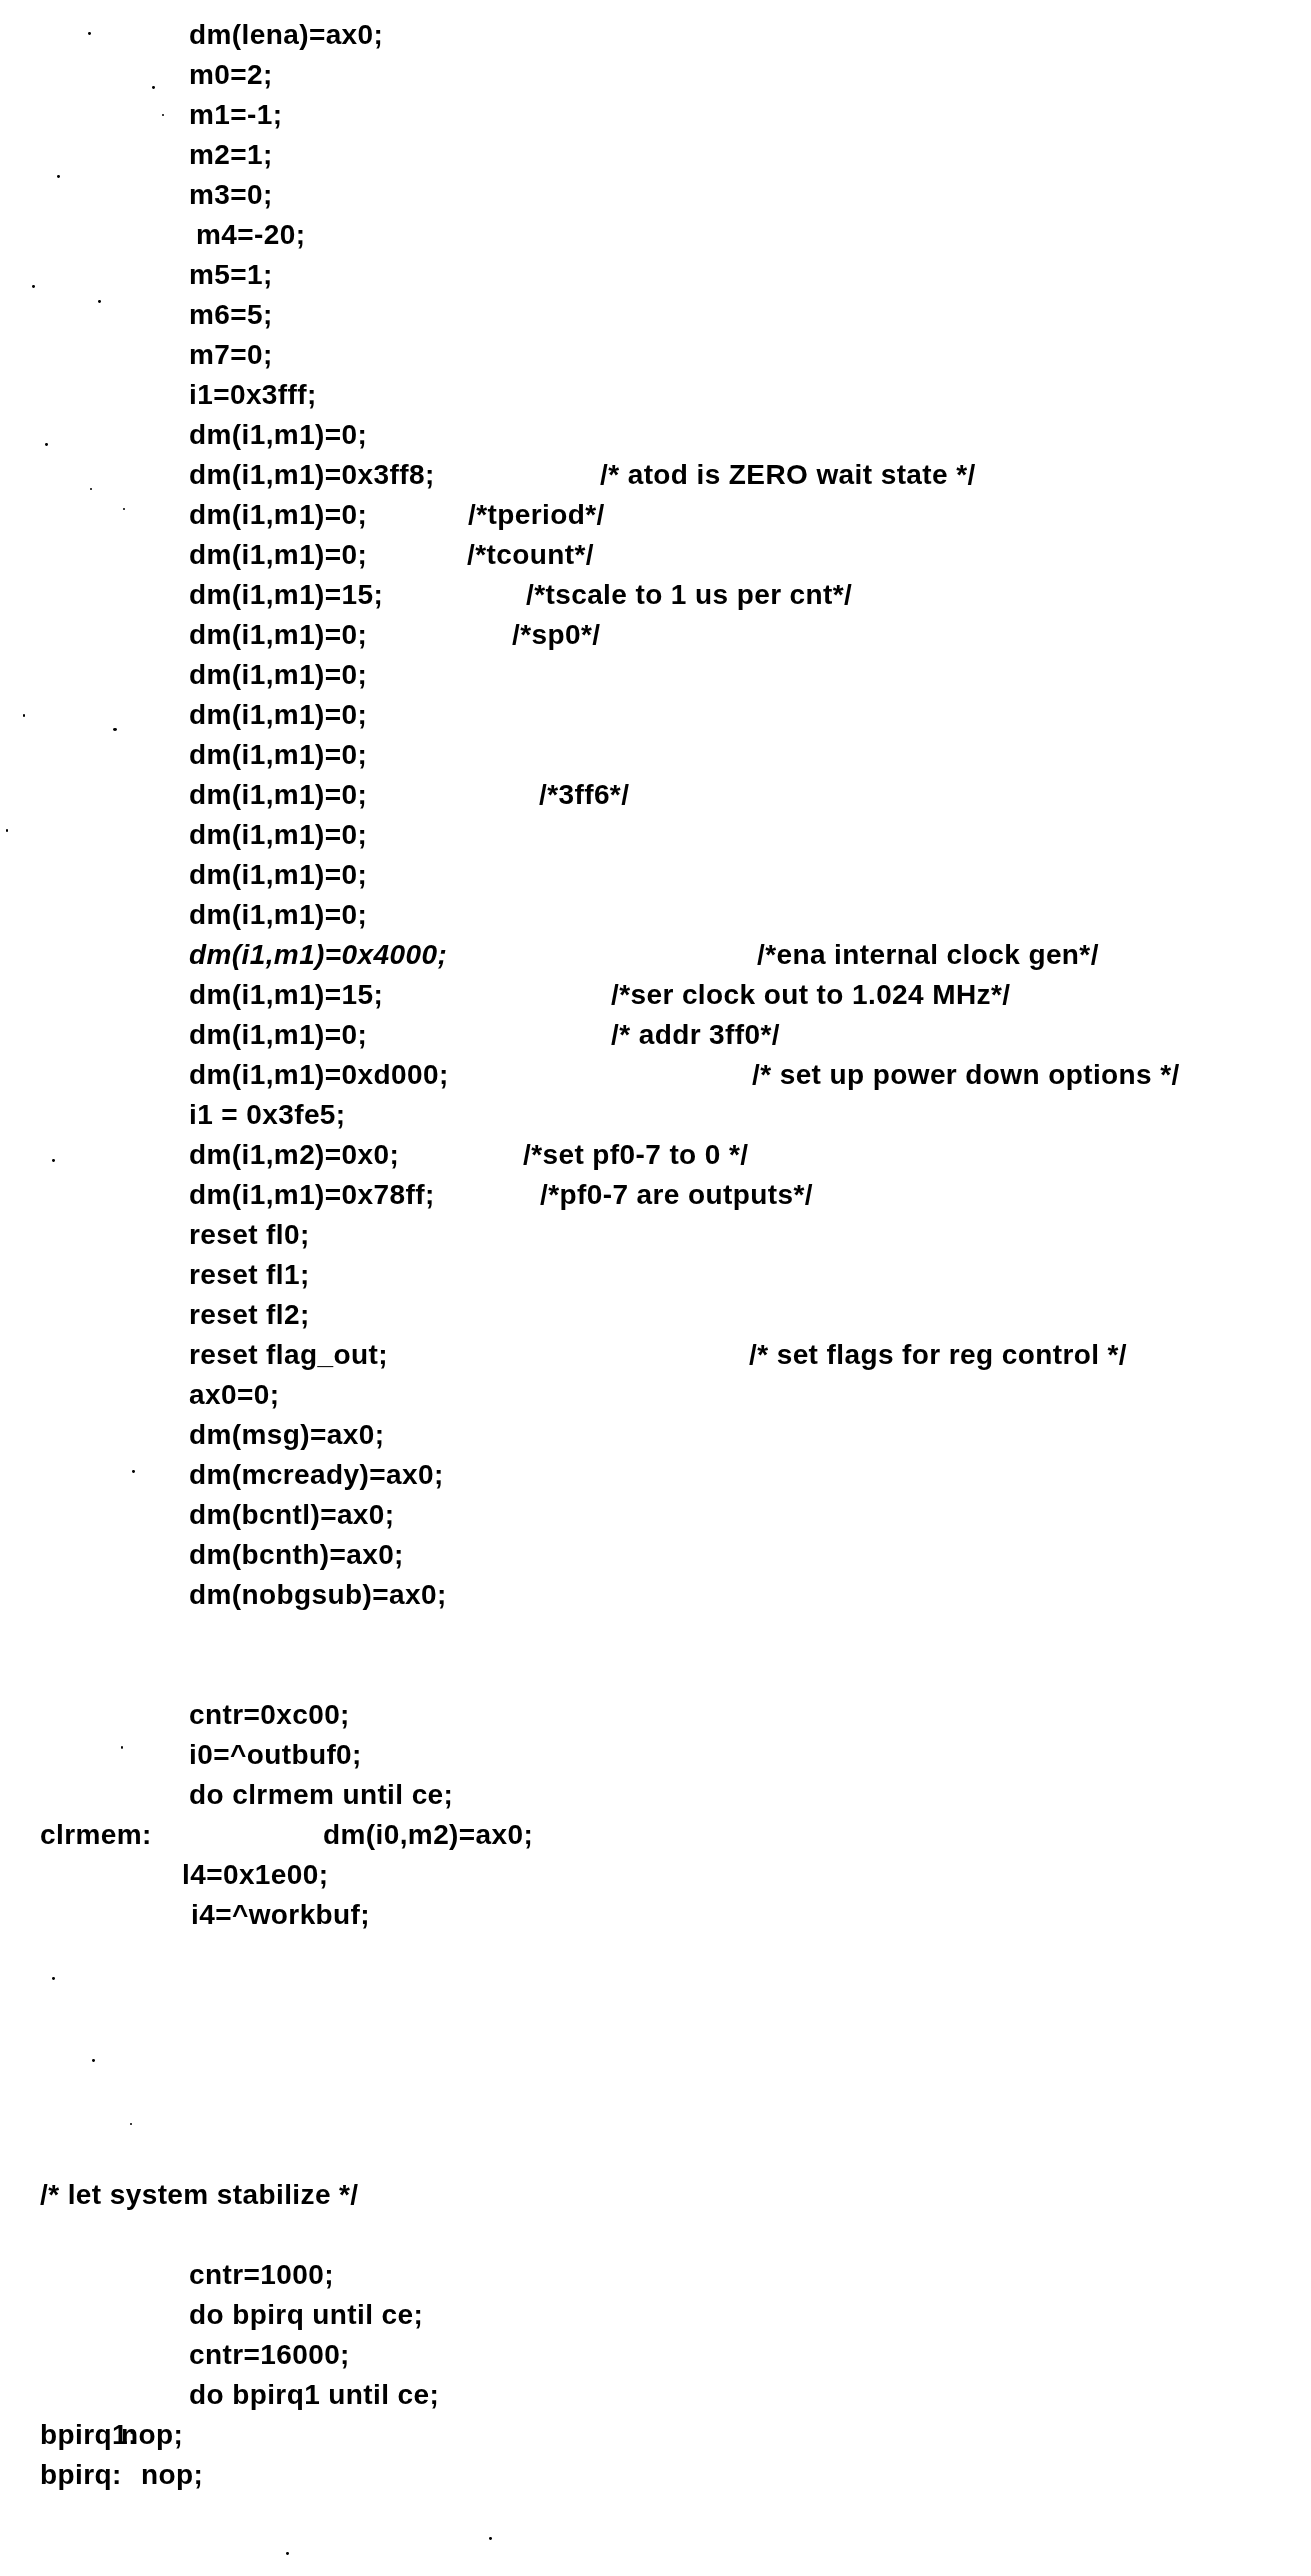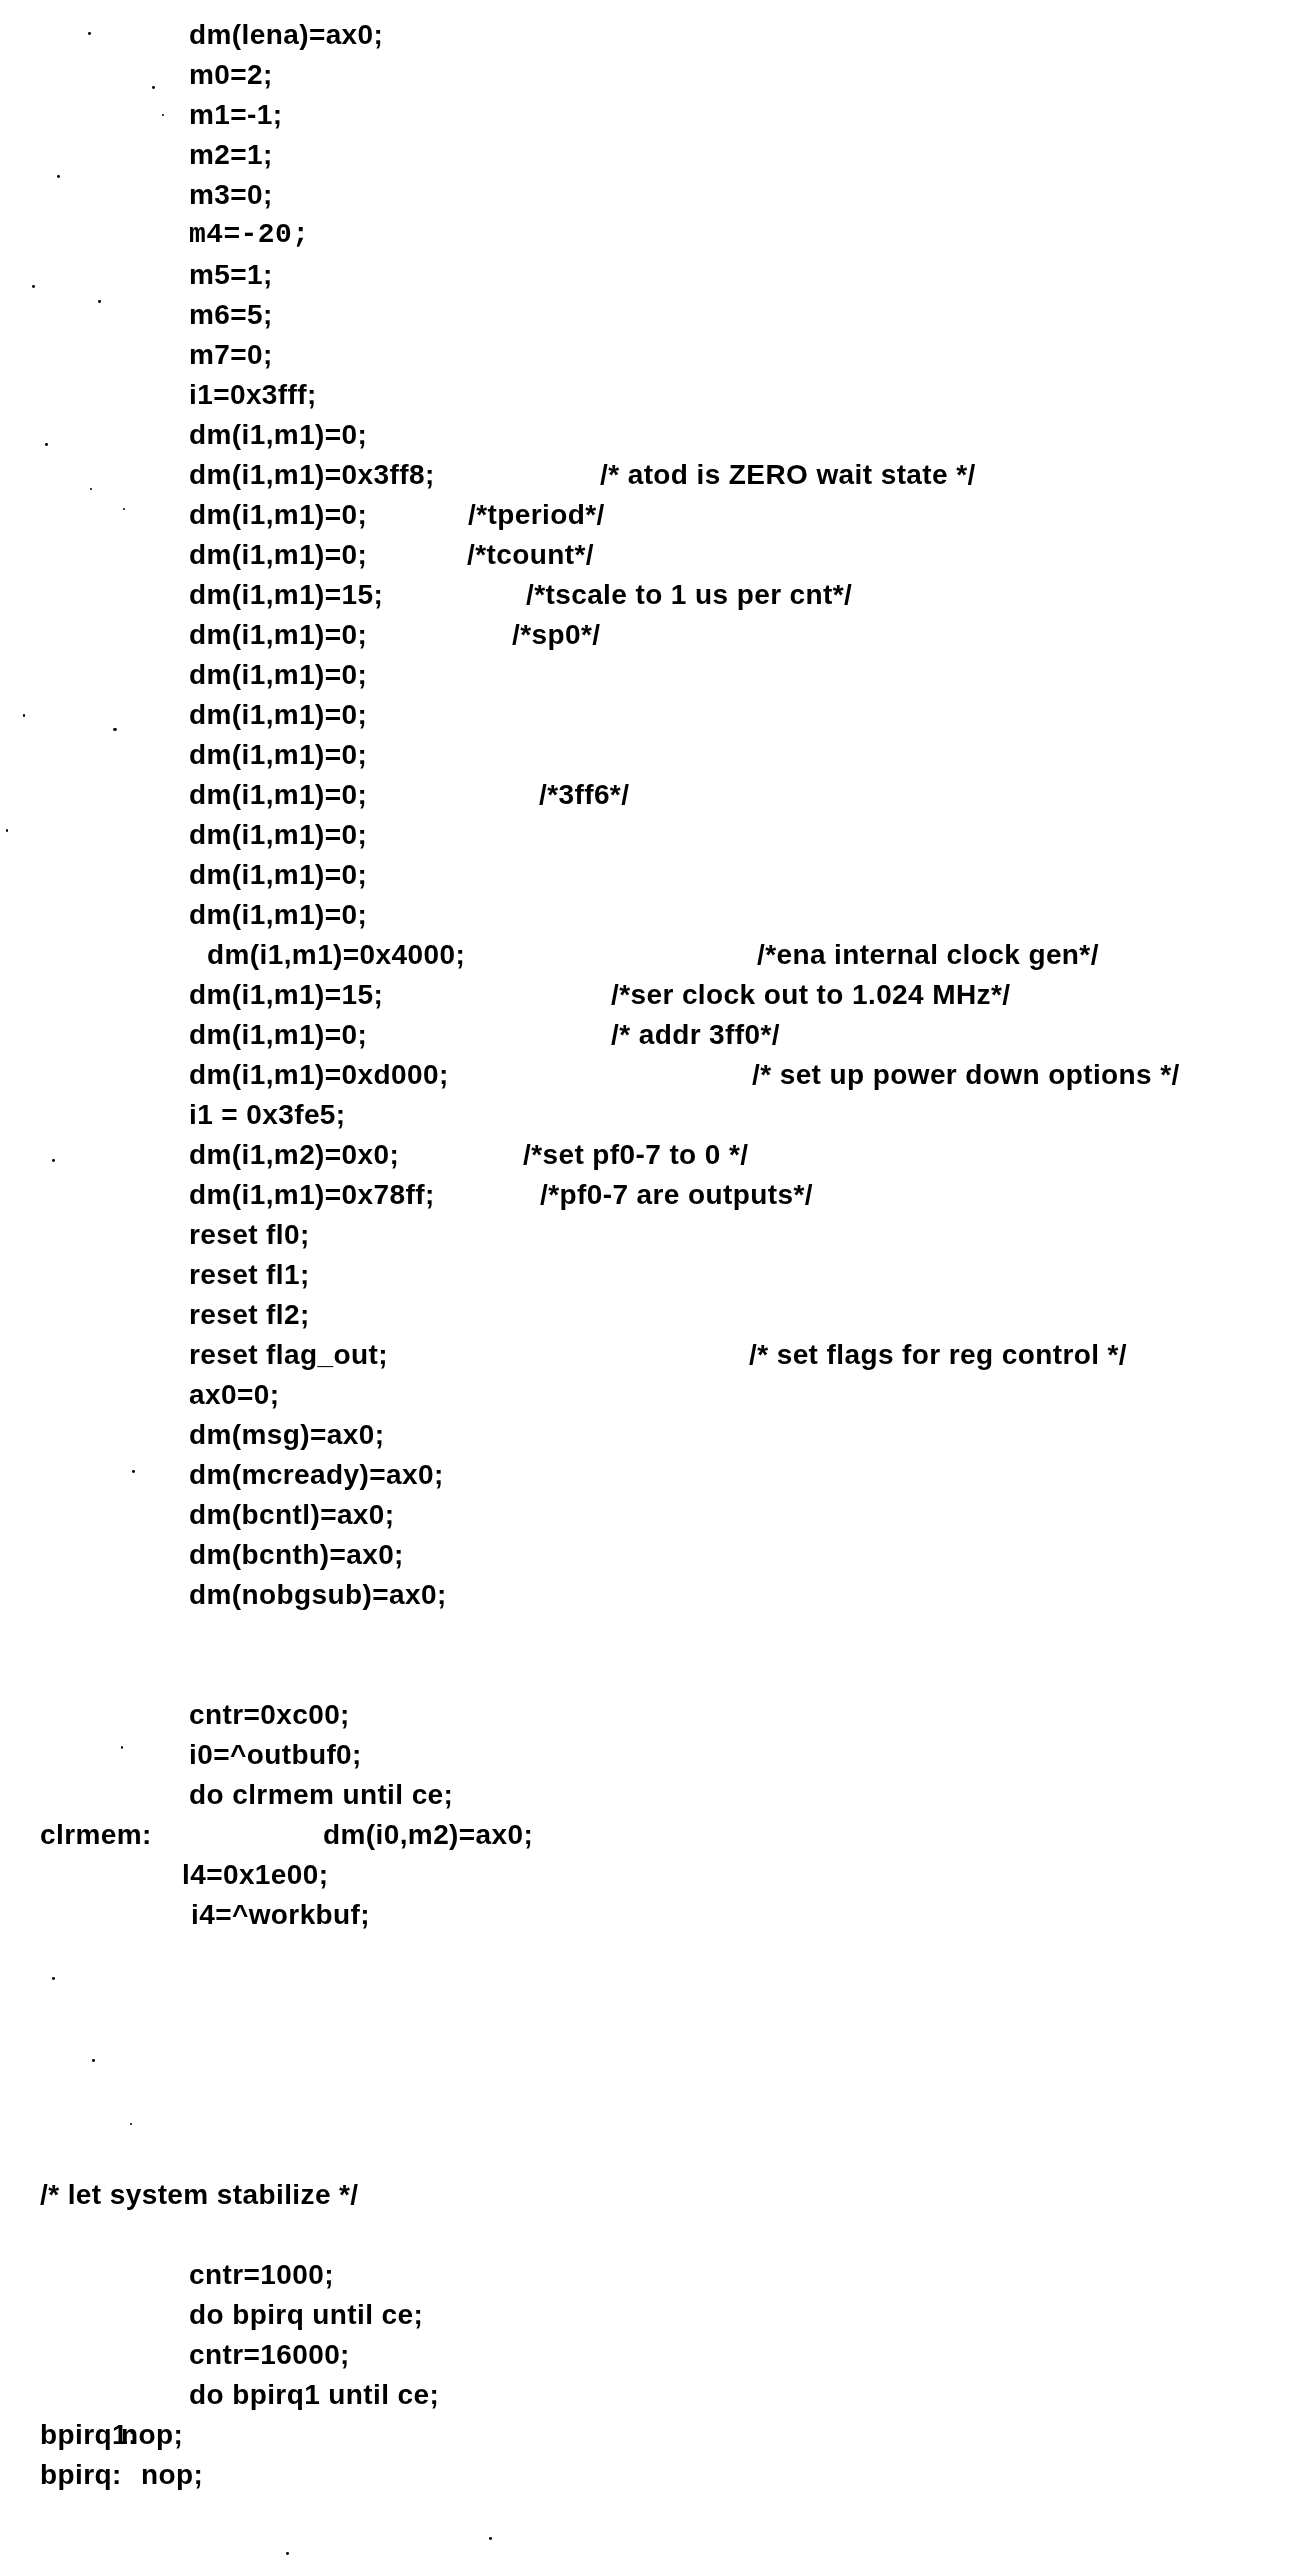--- a/index.html
+++ b/index.html
@@ -47,39 +47,39 @@
 </head>
 <body>
 
 <div id="page">
   <div id="code-listing">
       <div class="row"><span style="left: 189px;">dm(lena)=ax0;</span></div>
       <div class="row"><span style="left: 189px;">m0=2;</span></div>
       <div class="row"><span style="left: 189px;">m1=-1;</span></div>
       <div class="row"><span style="left: 189px;">m2=1;</span></div>
       <div class="row"><span style="left: 189px;">m3=0;</span></div>
-      <div class="row"><span style="left: 189px; font-family: Liberation Mono, monospace;">m4=-20;</span></div>
+      <div class="row"><span style="left: 196px;">m4=-20;</span></div>
       <div class="row"><span style="left: 189px;">m5=1;</span></div>
       <div class="row"><span style="left: 189px;">m6=5;</span></div>
       <div class="row"><span style="left: 189px;">m7=0;</span></div>
       <div class="row"><span style="left: 189px;">i1=0x3fff;</span></div>
       <div class="row"><span style="left: 189px;">dm(i1,m1)=0;</span></div>
       <div class="row"><span style="left: 189px;">dm(i1,m1)=0x3ff8;</span><span style="left: 600px;">/* atod is ZERO wait state */</span></div>
       <div class="row"><span style="left: 189px;">dm(i1,m1)=0;</span><span style="left: 468px;">/*tperiod*/</span></div>
       <div class="row"><span style="left: 189px;">dm(i1,m1)=0;</span><span style="left: 467px;">/*tcount*/</span></div>
       <div class="row"><span style="left: 189px;">dm(i1,m1)=15;</span><span style="left: 526px;">/*tscale to 1 us per cnt*/</span></div>
       <div class="row"><span style="left: 189px;">dm(i1,m1)=0;</span><span style="left: 512px;">/*sp0*/</span></div>
       <div class="row"><span style="left: 189px;">dm(i1,m1)=0;</span></div>
       <div class="row"><span style="left: 189px;">dm(i1,m1)=0;</span></div>
       <div class="row"><span style="left: 189px;">dm(i1,m1)=0;</span></div>
       <div class="row"><span style="left: 189px;">dm(i1,m1)=0;</span><span style="left: 516px; margin-left: 23px;">/*3ff6*/</span></div>
       <div class="row"><span style="left: 189px;">dm(i1,m1)=0;</span></div>
       <div class="row"><span style="left: 189px;">dm(i1,m1)=0;</span></div>
       <div class="row"><span style="left: 189px;">dm(i1,m1)=0;</span></div>
-      <div class="row"><span style="left: 207px;">dm(i1,m1)=0x4000;</span><span style="left: 757px;">/*ena internal clock gen*/</span></div>
+      <div class="row"><span style="left: 189px; font-style: italic;">dm(i1,m1)=0x4000;</span><span style="left: 757px;">/*ena internal clock gen*/</span></div>
       <div class="row"><span style="left: 189px;">dm(i1,m1)=15;</span><span style="left: 611px;">/*ser clock out to 1.024 MHz*/</span></div>
       <div class="row"><span style="left: 189px;">dm(i1,m1)=0;</span><span style="left: 611px;">/* addr 3ff0*/</span></div>
       <div class="row"><span style="left: 189px;">dm(i1,m1)=0xd000;</span><span style="left: 752px;">/* set up power down options */</span></div>
       <div class="row"><span style="left: 189px;">i1 = 0x3fe5;</span></div>
       <div class="row"><span style="left: 189px;">dm(i1,m2)=0x0;</span><span style="left: 523px;">/*set pf0-7 to 0 */</span></div>
       <div class="row"><span style="left: 189px;">dm(i1,m1)=0x78ff;</span><span style="left: 540px;">/*pf0-7 are outputs*/</span></div>
       <div class="row"><span style="left: 189px;">reset fl0;</span></div>
       <div class="row"><span style="left: 189px;">reset fl1;</span></div>
       <div class="row"><span style="left: 189px;">reset fl2;</span></div>
       <div class="row"><span style="left: 189px;">reset flag_out;</span><span style="left: 749px;">/* set flags for reg control */</span></div>

